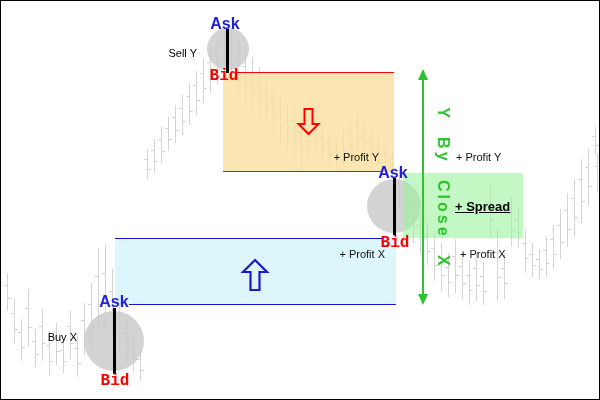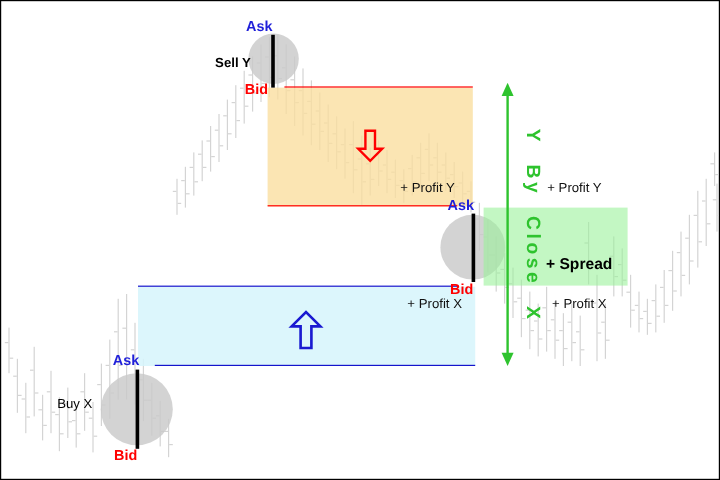--- a/index.html
+++ b/index.html
@@ -20,23 +20,23 @@
   
   .zone{position:absolute; z-index:2;}
   #zone-spread{z-index:4;}
   
   .marker-circle{position:absolute; border-radius:50%; background:var(--circle); z-index:3;}
   .order-line{position:absolute; width:3px; background:#000; z-index:6;}
   .hline{position:absolute; height:1px; z-index:5;}
   .hline.red{background:var(--red);}
   .hline.blue{background:var(--blue);}
   
-  .askbid{position:absolute; font-size:12px; font-weight:bold; text-align:left; z-index:7; letter-spacing:0px;}
+  .askbid{position:absolute; font-size:16px; font-weight:bold; text-align:center; z-index:7; letter-spacing:0px;}
   .ask{color:var(--askblue);}
-  .bid{color:var(--red);}
+  .bid{color:var(--red);font-family:Liberation Mono, monospace;}
   .side-label{position:absolute; font-size:11px; color:#000; z-index:7;}
   .plabel{position:absolute; font-size:11px; color:#111; z-index:7; white-space:nowrap;}
   .spread-label{position:absolute; font-size:13px; font-weight:bold; color:#000; z-index:7; white-space:nowrap;}
   .right{text-align:right;}
   #close-axis-label{
     position:absolute; left:318px; top:174px; width:240px; height:26px;
     transform:rotate(90deg); transform-origin:center;
     color:var(--green); font-size:16px; font-weight:bold; text-align:center;
     letter-spacing:3px; word-spacing:9px; z-index:6; white-space:nowrap;
   }
@@ -147,35 +147,35 @@
 
   <div class="marker-circle" style="left:206px; top:27px; width:42px; height:42px;"></div>
   <div class="marker-circle" style="left:366px; top:178px; width:54px; height:54px;"></div>
   <div class="marker-circle" style="left:83px; top:310px; width:60px; height:60px;"></div>
 
   <div class="order-line" style="left:225px; top:28px; height:44px;"></div>
   <div class="order-line" style="left:392px; top:177px; height:57px;"></div>
   <div class="order-line" style="left:112px; top:307px; height:66px;"></div>
 
   <div class="askbid ask" style="left:204px; top:14px; width:40px;">Ask</div>
-  <div class="side-label right" style="left:164px; top:46px; width:44px;font-weight:bold;">Sell Y</div>
+  <div class="side-label right" style="left:152px; top:46px; width:44px;">Sell Y</div>
   <div class="askbid bid" style="left:203px; top:66px; width:40px;">Bid</div>
 
   <div class="askbid ask" style="left:372px; top:163px; width:40px;">Ask</div>
   <div class="askbid bid" style="left:374px; top:233px; width:40px;">Bid</div>
 
   <div class="askbid ask" style="left:93px; top:292px; width:40px;">Ask</div>
   <div class="side-label right" style="left:32px; top:330px; width:44px;">Buy X</div>
   <div class="askbid bid" style="left:94px; top:371px; width:40px;">Bid</div>
 
   <div class="plabel right" style="left:298px; top:150px; width:80px;">+ Profit Y</div>
   <div class="plabel right" style="left:304px; top:247px; width:80px;">+ Profit X</div>
   <div class="plabel" style="left:455px; top:150px;">+ Profit Y</div>
   <div class="plabel" style="left:459px; top:247px;">+ Profit X</div>
-  <div class="spread-label" style="left:454px; top:211px;">+ Spread</div>
+  <div class="spread-label" style="left:454px; top:198px;text-decoration:underline;">+ Spread</div>
 
   <div id="close-axis-label">Y By Close X</div>
 
   <svg style="left:296px; top:107px;" width="23" height="27" viewBox="0 0 23 27">
     <path d="M7.5 1 H15.5 V16 H21.5 L11.5 26 L1.5 16 H7.5 Z" fill="none" stroke="#FF0000" stroke-width="2"></path>
   </svg>
 
   <svg style="left:240px; top:258px;" width="28" height="32" viewBox="0 0 28 32">
     <path d="M9.5 31 H18.5 V13 H26 L14 1 L2 13 H9.5 Z" fill="none" stroke="#1A1AD1" stroke-width="2.2"></path>
   </svg>

